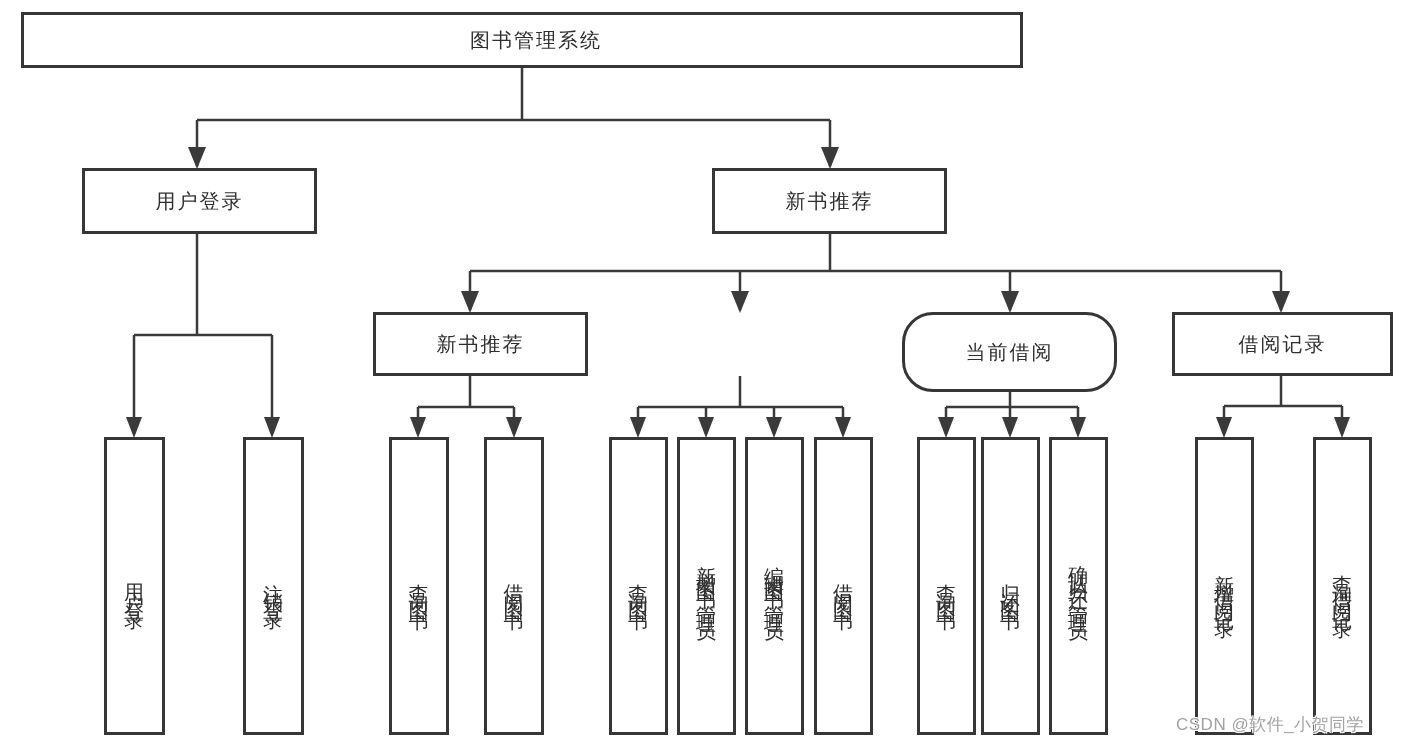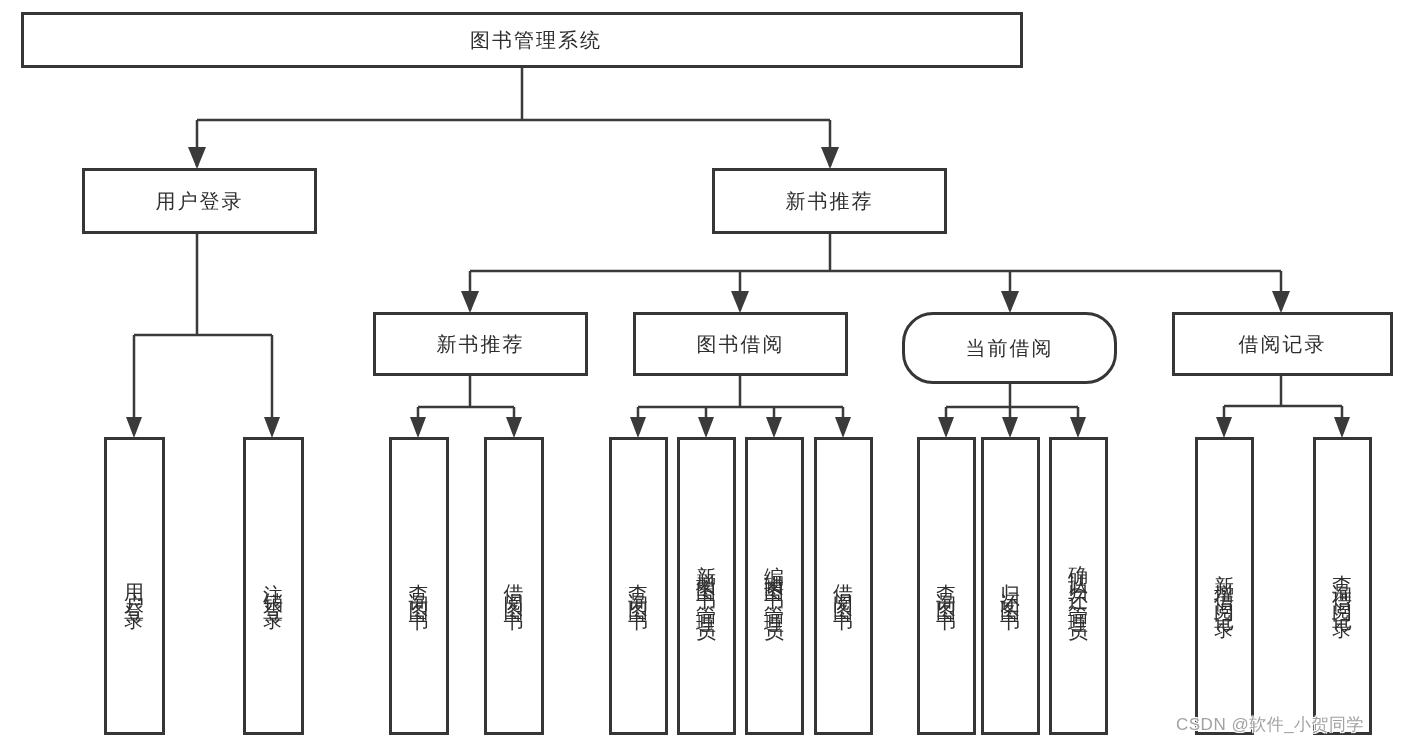--- a/index.html
+++ b/index.html
@@ -118,24 +118,21 @@
   <div class="node" style="left:82px; top:168px; width:235px; height:66px;">
     <span class="hlabel">用户登录</span>
   </div>
   <div class="node" style="left:712px; top:168px; width:235px; height:66px;">
     <span class="hlabel">新书推荐</span>
   </div>
 
   <div class="node" style="left:373px; top:312px; width:215px; height:64px;">
     <span class="hlabel">新书推荐</span>
   </div>
-  <div class="node" style="left:633px; top:312px; width:215px; height:64px;">
-    <span class="hlabel">图书借阅</span>
-  </div>
-  <div class="node" style="left:902px; top:312px; width:215px; height:72px;border-radius:31px;">
+  <div class="node" style="left:902px; top:312px; width:215px; height:80px;border-radius:31px;">
     <span class="hlabel">当前借阅</span>
   </div>
   <div class="node" style="left:1172px; top:312px; width:221px; height:64px;align-items:center;">
     <span class="hlabel">借阅记录</span>
   </div>
 
   <div class="node leaf" style="left:104px; top:437px; width:61px; height:298px;">
     <span class="vlabel">用户登录</span>
   </div>
   <div class="node leaf" style="left:243px; top:437px; width:61px; height:298px;">

